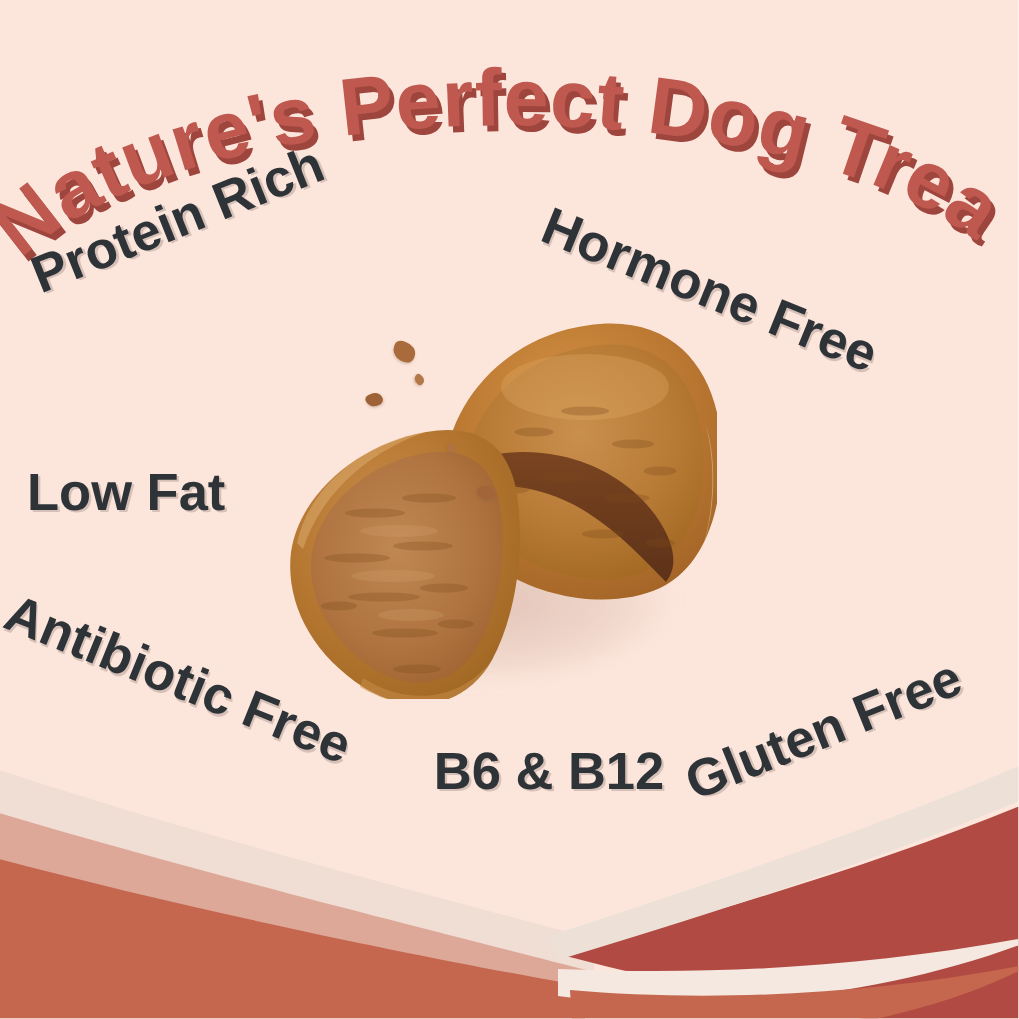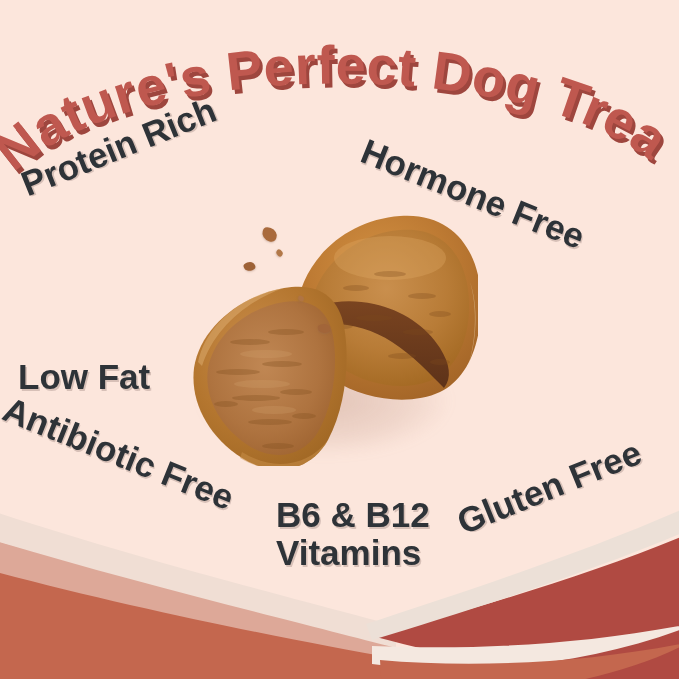--- a/index.html
+++ b/index.html
@@ -62,38 +62,38 @@
     left: 16px;  top: 168px;
     transform: rotate(-22deg);
     transform-origin: left top;
   }
   .lbl-hormone-free {
     left: 370px; top: 132px;
     transform: rotate(22deg);
     transform-origin: left top;
   }
   .lbl-low-fat {
-    left: 18px;  top: 310px; margin-top: 48px;
+    left: 18px;  top: 310px;
   }
   .lbl-non-gmo {
     left: 500px; top: 310px;
   }
   .lbl-antibiotic-free {
     left: 12px;  top: 390px;
     transform: rotate(22deg);
     transform-origin: left top;
   }
   .lbl-gluten-free {
     left: 452px; top: 506px;
     transform: rotate(-22deg);
     transform-origin: left top;
   }
   .lbl-vitamins {
     left: 276px; top: 496px;
-    text-align: left;
+    text-align: center;
     white-space: normal;
     width: 180px;
   }
 
   
   .treat-stage {
     position: absolute;
     left: 178px;
     top: 196px;
     width: 300px;
@@ -276,16 +276,15 @@
 
   <div class="label lbl-low-fat">Low Fat</div>
 
 
   <div class="label lbl-antibiotic-free">Antibiotic Free</div>
 
   <div class="label lbl-gluten-free">Gluten Free</div>
 
   <div class="label lbl-vitamins">
     <div>B6 &amp; B12</div>
-    <div>Vitamins</div>
   </div>
 
 </div>
 
 </body></html>

